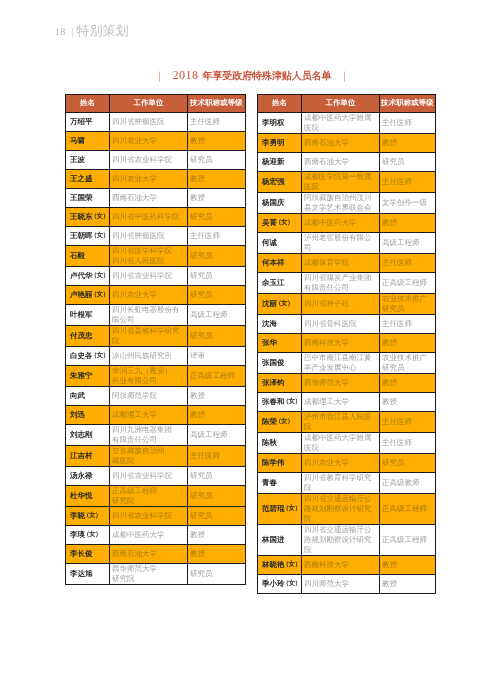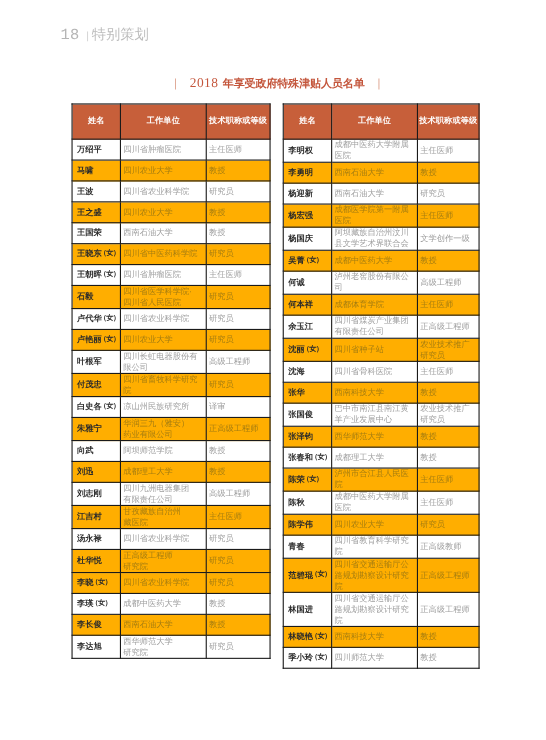--- a/index.html
+++ b/index.html
@@ -8,38 +8,38 @@
     width:496px;height:673px;background:#ffffff;
     font-family:"Liberation Sans",sans-serif;
     -webkit-font-smoothing:antialiased;
     text-rendering:geometricPrecision;
     overflow:hidden;position:relative;
   }
   .page{position:absolute;left:0;top:0;width:496px;height:673px;}
 
   
   .folio{position:absolute;left:55px;top:25px;font-size:8px;color:#bdbdbd;white-space:nowrap;line-height:11px;}
-  .folio .num{font-family:Liberation Mono, monospace;font-size:14px;letter-spacing:.3px;color:#b5b5b5;}
+  .folio .num{font-family:Liberation Serif, serif;font-size:10px;letter-spacing:.3px;color:#b5b5b5;}
   .folio .bar{display:inline-block;color:#cfcfcf;margin:0 2.5px 0 6px;font-size:9.5px;vertical-align:-.3px;}
   .folio .sec{font-size:13px;letter-spacing:0;color:#bdbdbd;}
 
   
   .title{position:absolute;left:4px;top:67px;width:496px;text-align:center;color:#c4563c;white-space:nowrap;line-height:16px;}
   .title .rule{display:inline-block;vertical-align:0px;font-size:11px;font-family:"Liberation Serif",serif;color:#cf7a5e;}
   .title .yr{font-family:"Liberation Serif",serif;font-size:12.2px;letter-spacing:.4px;}
   .title .tx{font-size:10px;letter-spacing:-.08px;font-weight:600;}
   .title .s1{display:inline-block;width:12px;}
   .title .s2{display:inline-block;width:12px;}
   .title .s3{display:inline-block;width:4px;}
 
   
   table{border-collapse:collapse;position:absolute;table-layout:fixed;}
   td,th{border:1px solid #1a1a1a;padding:0;vertical-align:middle;}
   th{background:#c75f3a;color:#ffffff;font-size:7.4px;font-weight:bold;text-align:center;
-     height:32px;box-sizing:border-box;letter-spacing:.15px;}
+     height:18px;box-sizing:border-box;letter-spacing:.15px;}
   td{font-size:7.5px;line-height:10px;height:19px;box-sizing:border-box;}
   .cname{font-weight:bold;color:#2b2b2b;padding:0 1px 0 4px;white-space:nowrap;letter-spacing:0;}
   .cname .mk{font-size:6.6px;letter-spacing:-.5px;display:inline-block;vertical-align:.2px;margin-left:-2px;margin-right:-1px;}
   .cunit,.ctitle{color:#9e9e9e;padding:0 2px;}
   .ln{display:block;white-space:nowrap;}
   tr.alt td{background:#ffae00;}
   tr.alt .cunit,tr.alt .ctitle{color:#a57d10;margin-top:18px;}
   .tbl-left{left:65px;top:94px;width:180px;}
   .tbl-right{left:257px;top:94px;width:178px;}
 </style>

